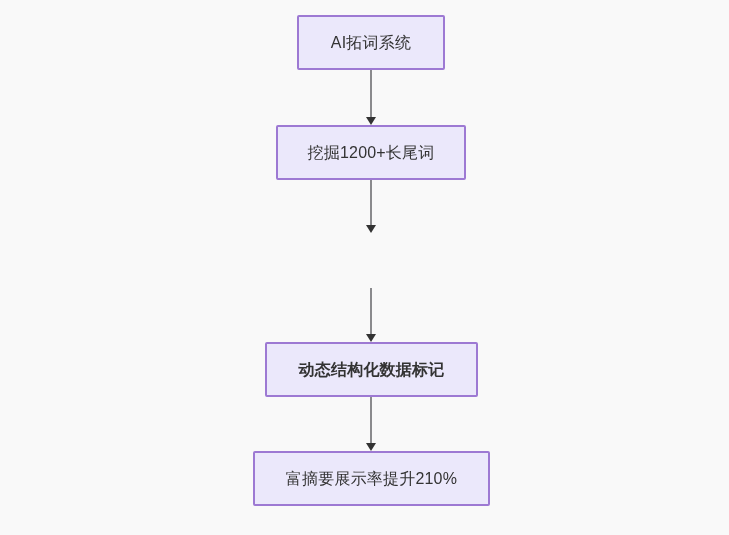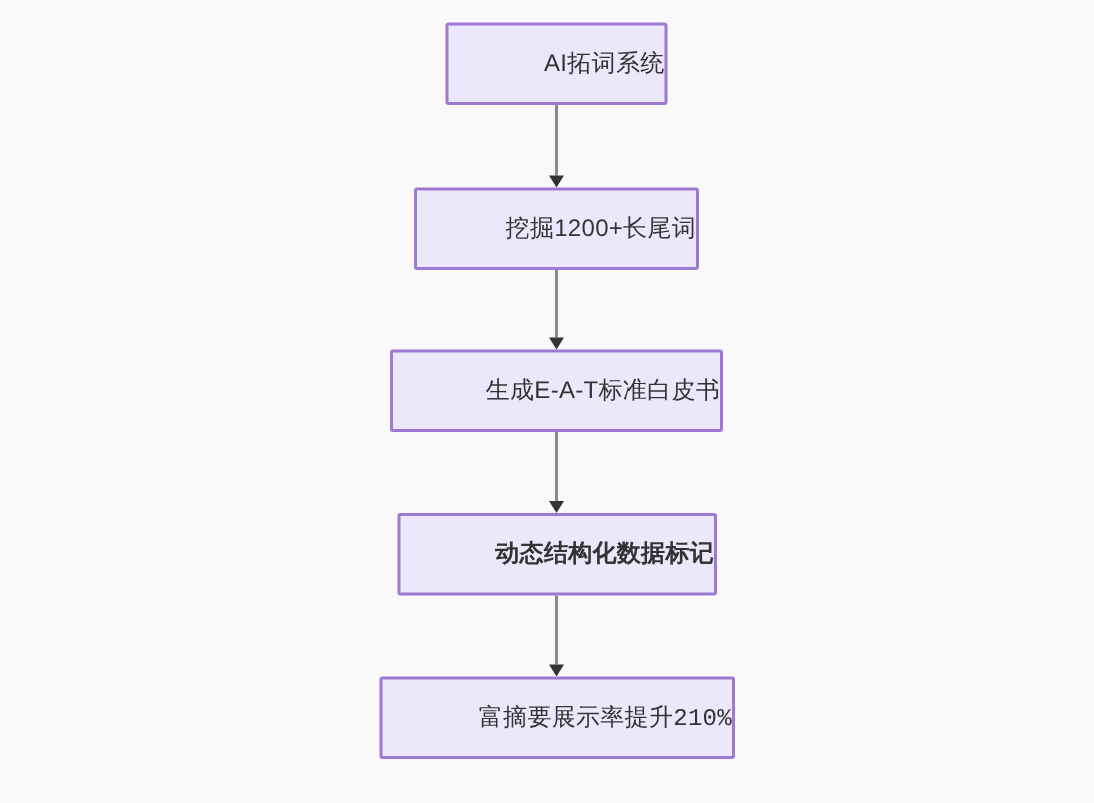--- a/index.html
+++ b/index.html
@@ -20,21 +20,21 @@
   }
   .node {
     position: absolute;
     box-sizing: border-box;
     height: 55px;
     background: #ebe8fb;
     border: 2px solid #9d79d3;
     border-radius: 2px;
     display: flex;
     align-items: center;
-    justify-content: flex-end;
+    justify-content: center;
     color: #333333;
     font-size: 16px;
     line-height: 1;
     letter-spacing: 0.2px;
     white-space: nowrap;
   }
   .node-label {
     display: block;
     text-align: center;
   }
@@ -71,25 +71,22 @@
   <div class="arrowhead" style="left:366px; top:443px;"></div>
 
   <div class="node" style="left:297px; top:15px; width:148px;">
     <span class="node-label">AI拓词系统</span>
   </div>
 
   <div class="node" style="left:276px; top:125px; width:190px;">
     <span class="node-label">挖掘1200+长尾词</span>
   </div>
 
-  <div class="node" style="left:260px; top:233px; width:222px;">
-    <span class="node-label">生成E-A-T标准白皮书</span>
-  </div>
 
   <div class="node" style="left:265px; top:342px; width:213px;font-weight:bold;">
     <span class="node-label">动态结构化数据标记</span>
   </div>
 
-  <div class="node" style="left:253px; top:451px; width:237px;font-family:Liberation Mono, monospace;">
+  <div class="node" style="left:253px; top:451px; width:237px;">
     <span class="node-label">富摘要展示率提升210%</span>
   </div>
 
 </div>
 
 </body></html>

